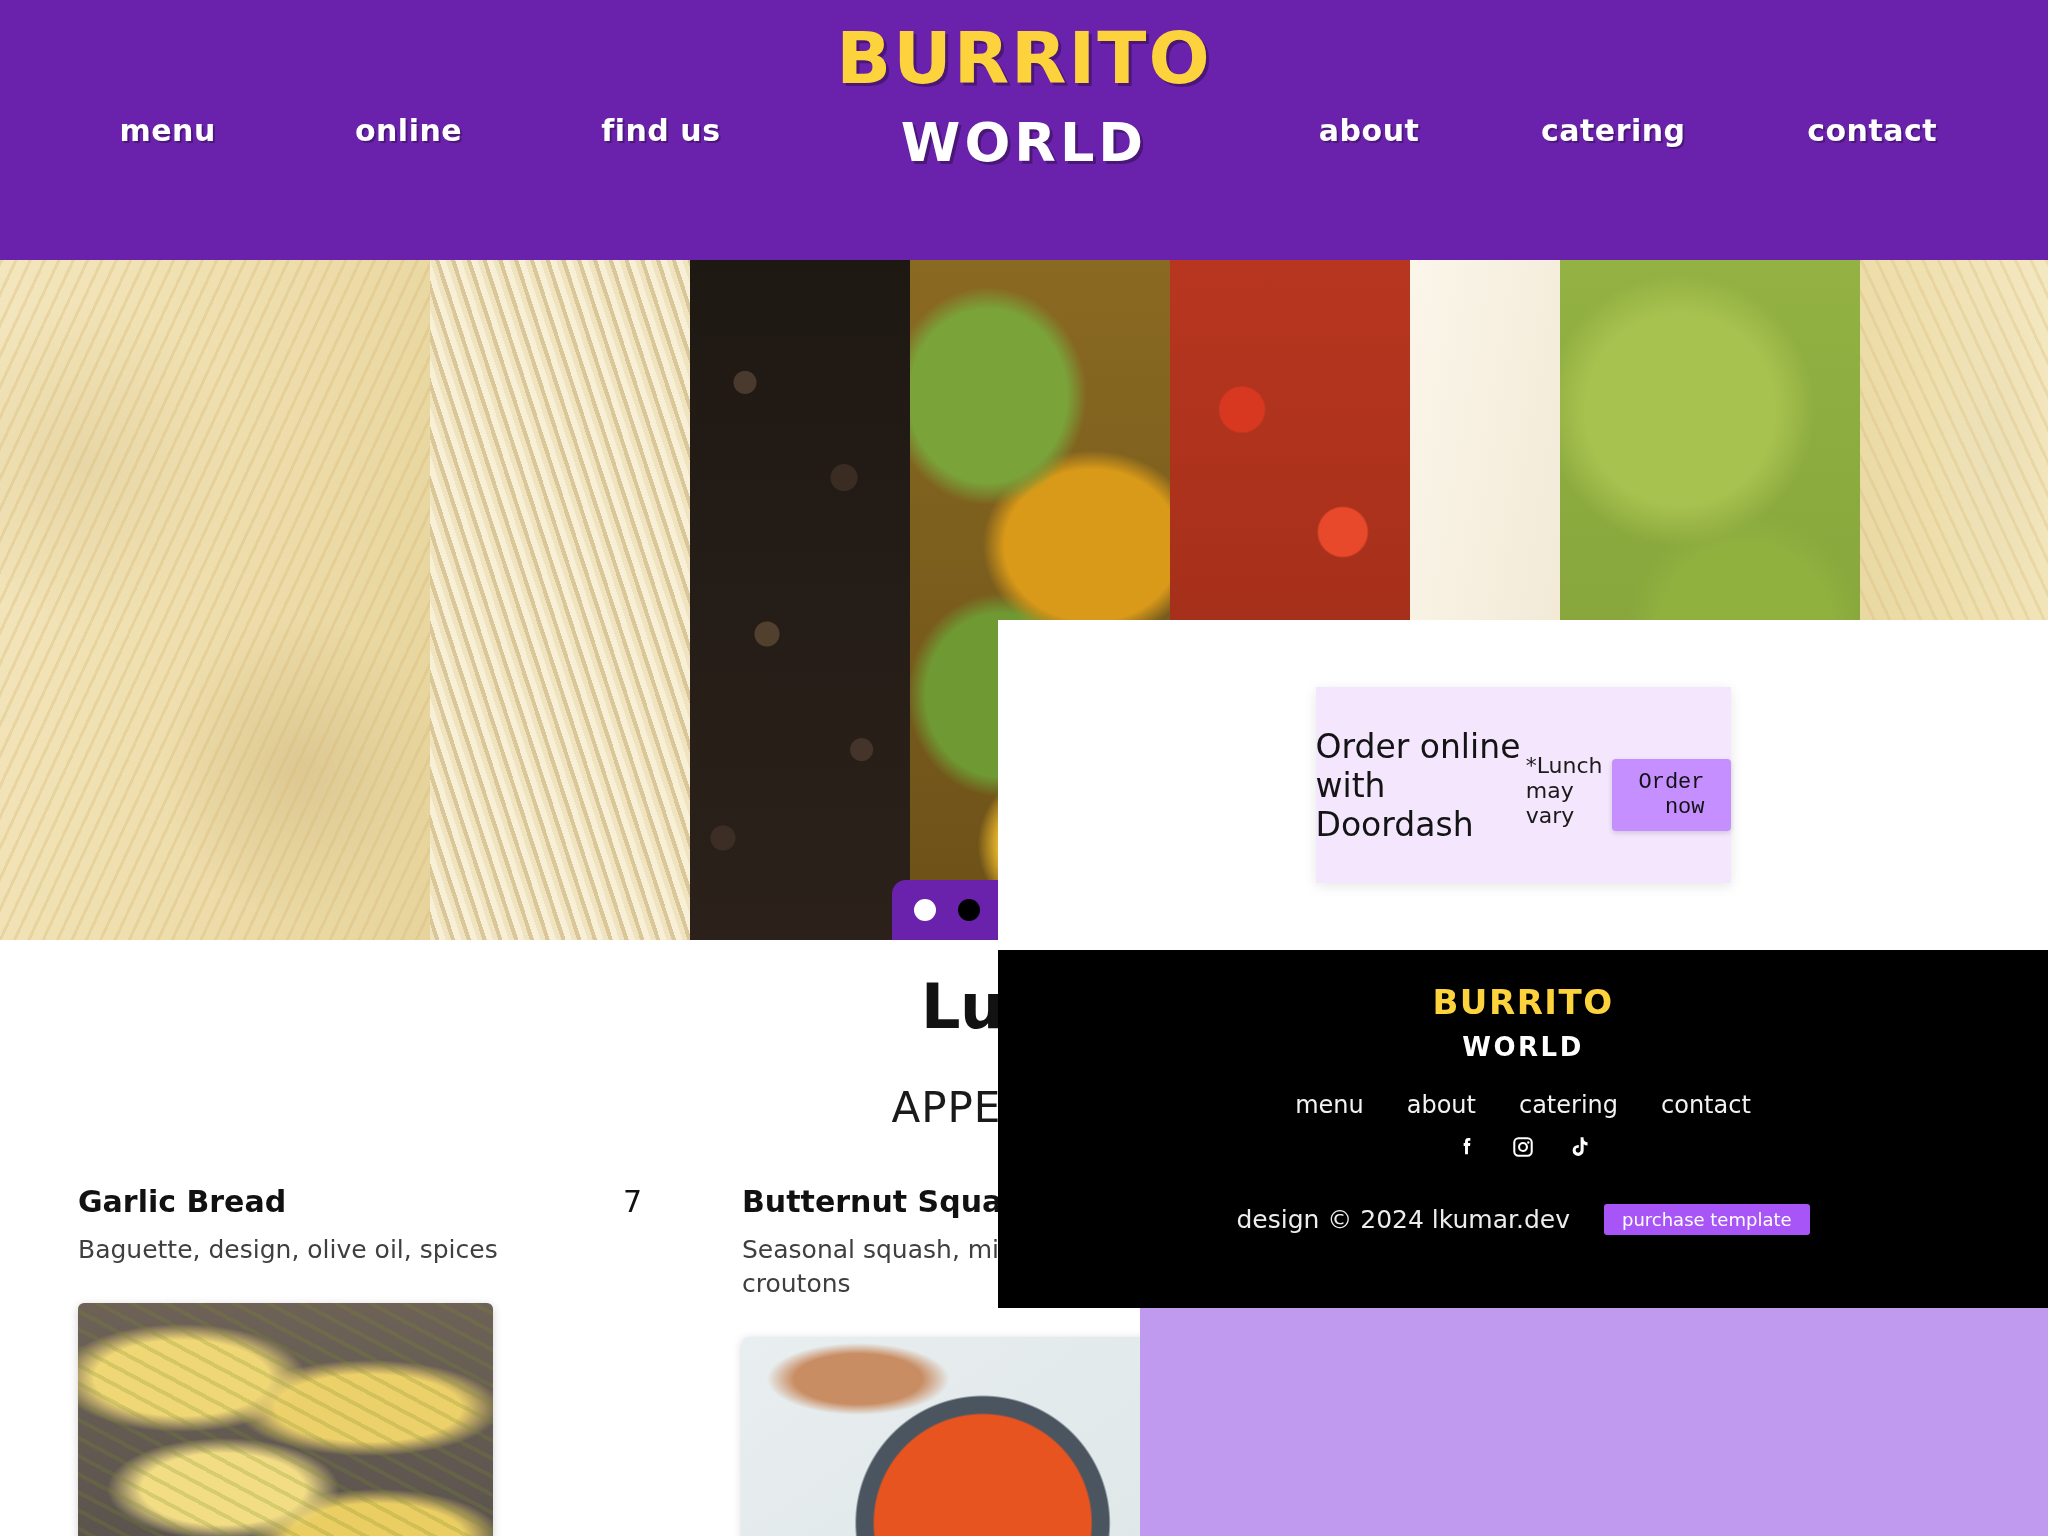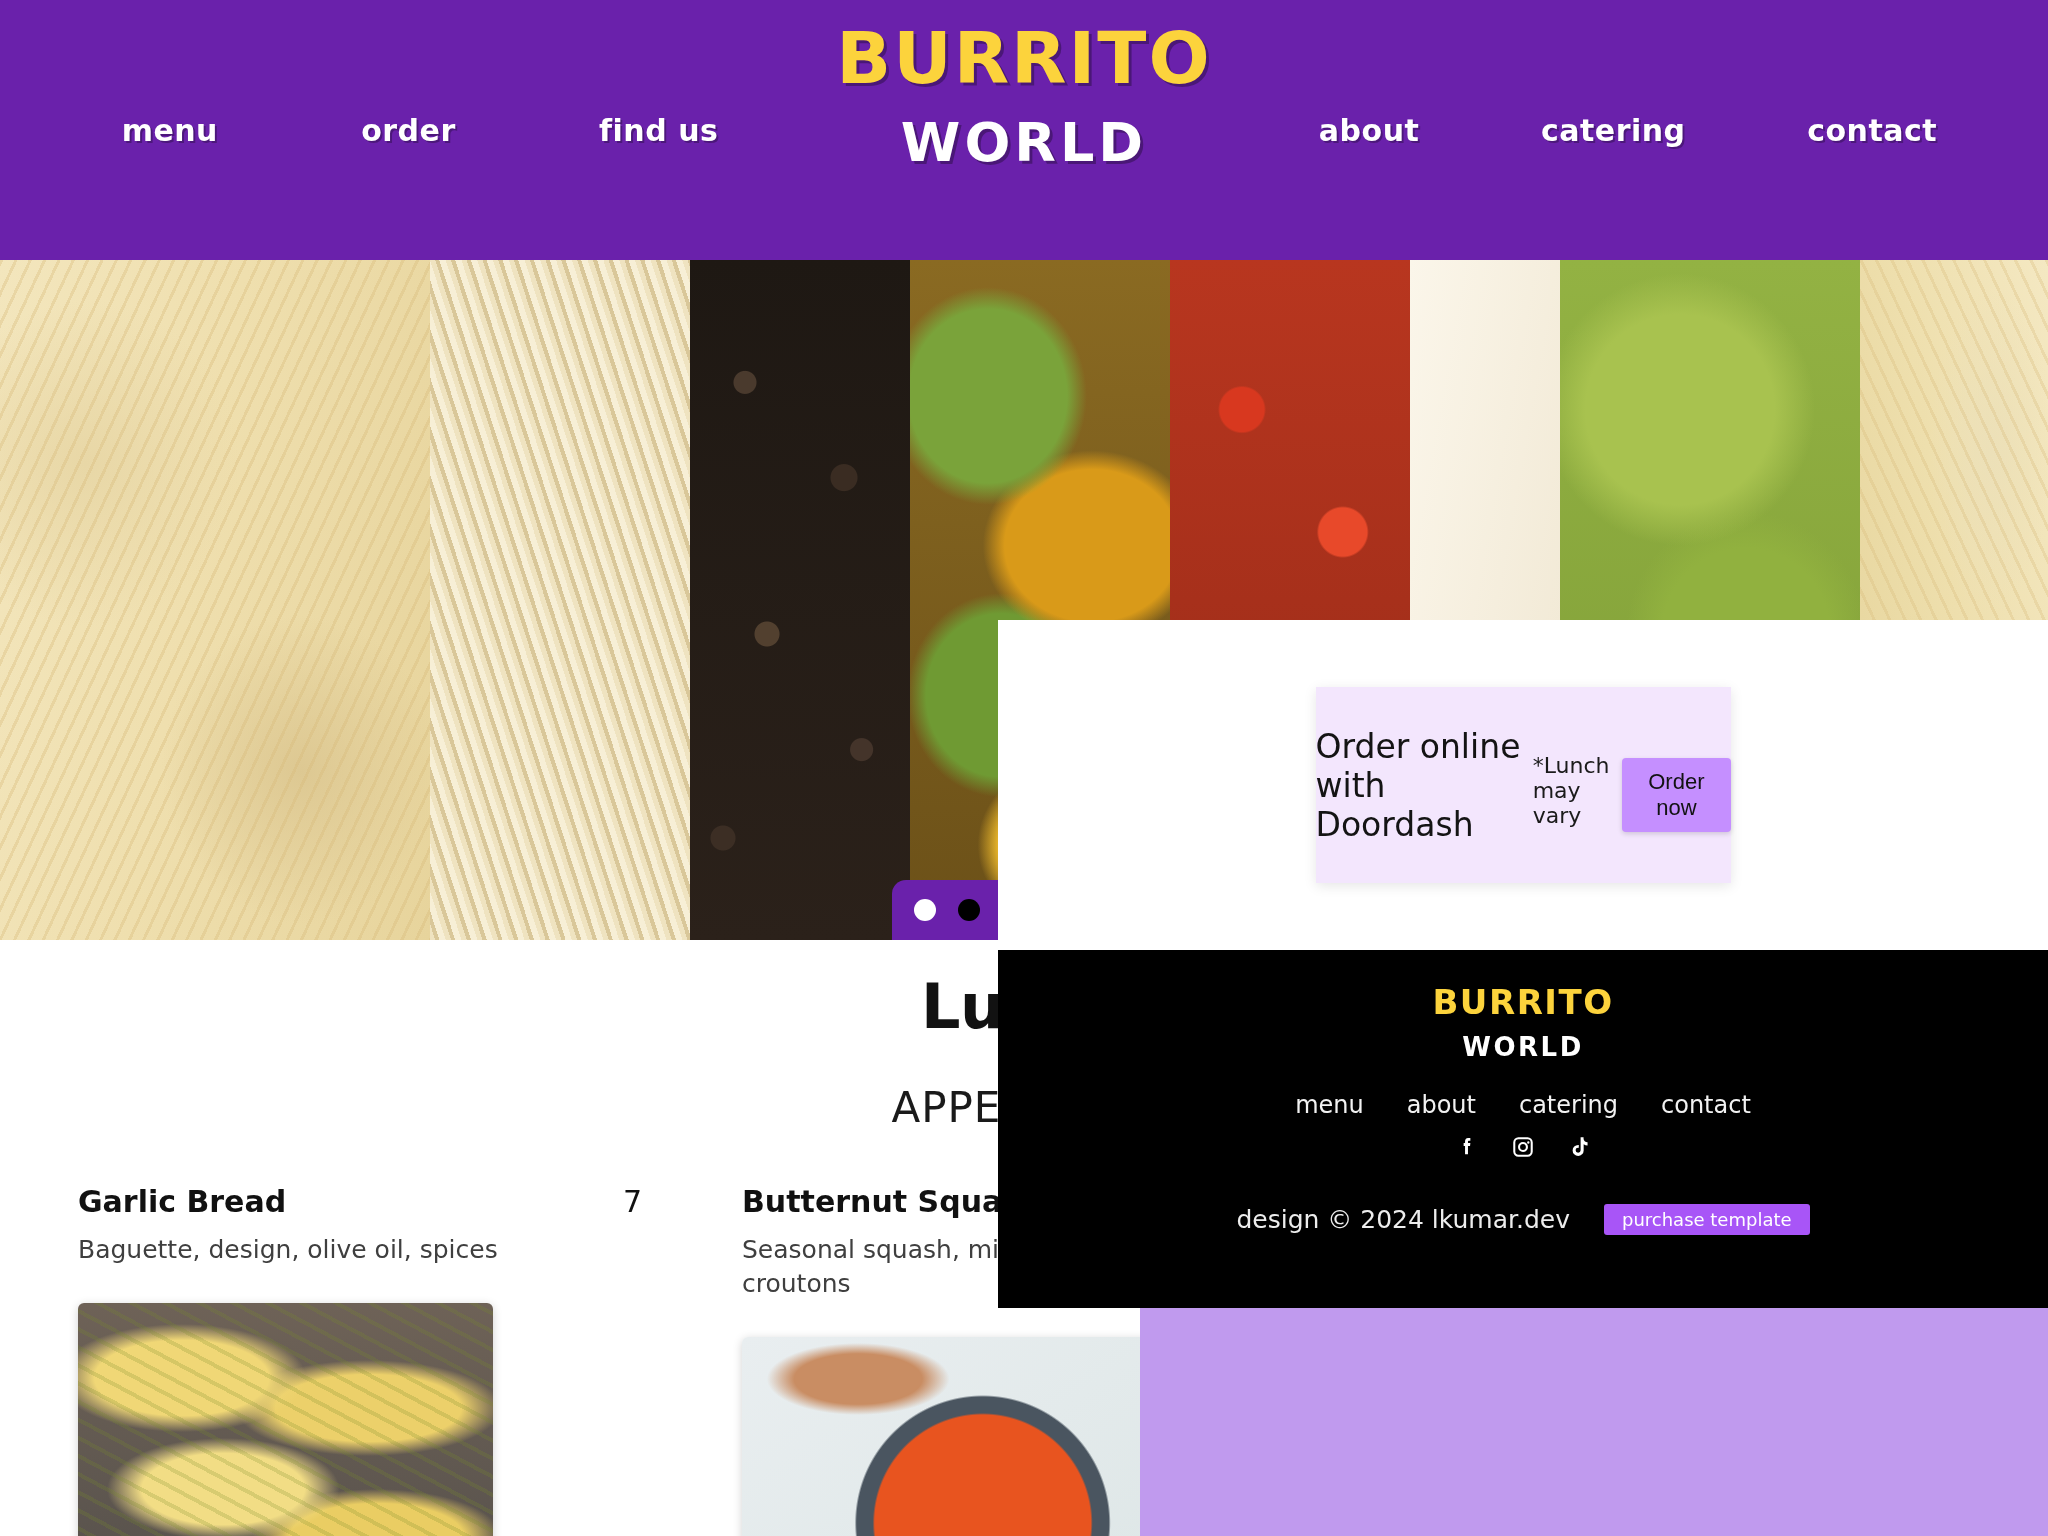--- a/index.html
+++ b/index.html
@@ -179,22 +179,23 @@
   .dd-card{
     width:415px; height:196px; background:#f3e6fd;
     box-shadow:0 3px 12px rgba(0,0,0,.10);
     display:flex; flex-direction:row; align-items:center; justify-content:center;
   }
   .dd-title{ font-size:33px; color:#141414; font-weight:400; }
   .dd-note{ font-size:22px; color:#1b1b1b; margin-top:11px; }
   .dd-button{
     margin-top:20px; background:#c58fff; color:#121212;
     border:none; font-size:22px; padding:11px 26px; border-radius:4px;
-    cursor:pointer; font-family:Liberation Sans, sans-serif;
+    cursor:pointer; font-family:Liberation Mono, monospace;
     box-shadow:0 2px 5px rgba(0,0,0,.15);
+    text-align:right;
   }
 
   
   .footer-panel{
     position:absolute; left:998px; top:950px; width:1050px; height:358px;
     background:#000000; z-index:6;
     display:flex; flex-direction:column; align-items:center;
   }
   .f-brand-top{
     margin-top:32px; color:#fcd33c; font-size:34px; font-weight:900;
@@ -218,21 +219,21 @@
 </style>
 </head>
 <body>
 
 <div id="page">
 
   <header class="site-header">
 
     <nav class="nav-left">
       <span class="nav-link">menu</span>
-      <span class="nav-link">order</span>
+      <span class="nav-link">online</span>
       <span class="nav-link">find us</span>
     </nav>
 
     <div class="brand">
       <div class="brand-top">BURRITO</div>
       <div class="brand-bottom">WORLD</div>
     </div>
 
     <nav class="nav-right">
       <span class="nav-link">about</span>

